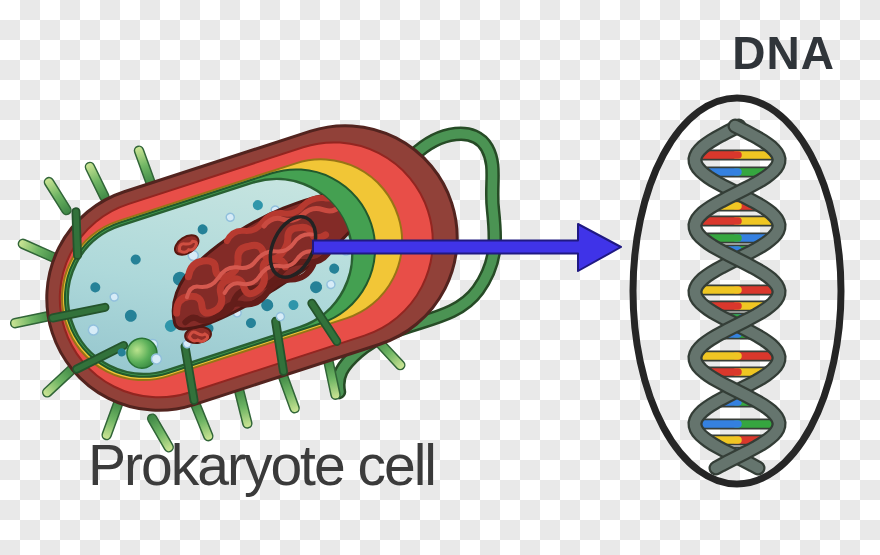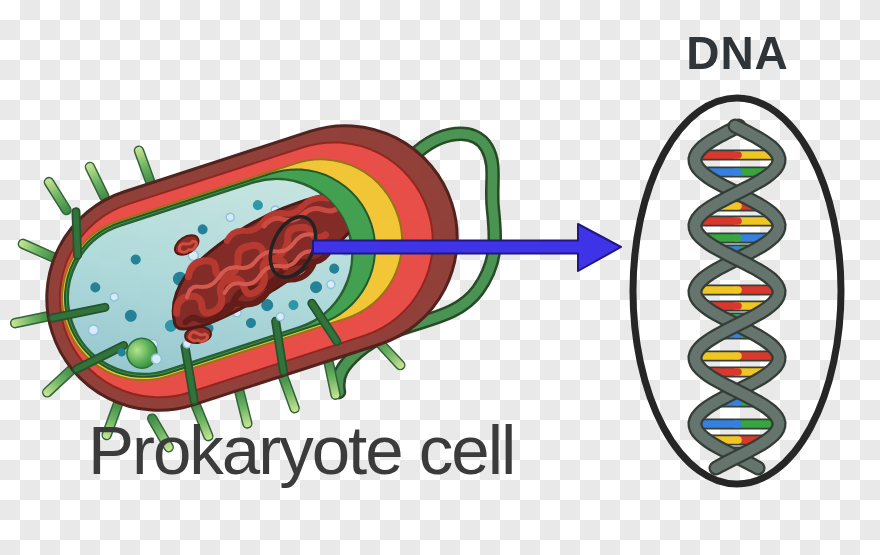--- a/index.html
+++ b/index.html
@@ -8,26 +8,26 @@
     width:880px;height:555px;
     overflow:hidden;
     
     background-image:conic-gradient(#e9e9e9 25%, #ffffff 0 50%, #e9e9e9 0 75%, #ffffff 0);
     background-size:40px 40px;
     font-family:"Liberation Sans", sans-serif;
   }
   #scene{position:absolute;left:0;top:0;opacity:.97;}
   .dna-title{
     position:absolute;left:640px;top:26px;width:195px;
-    text-align:center;font-size:46px;font-weight:bold;color:#30353a;
+    text-align:right;font-size:46px;font-weight:bold;color:#30353a;
     letter-spacing:1px;
   }
   .cell-caption{
-    position:absolute;left:88px;top:420px;width:420px;
-    font-size:69px;font-weight:400;color:#3b3b3b;letter-spacing:-2px;
+    position:absolute;left:88px;top:434px;width:420px;
+    font-size:57px;font-weight:400;color:#3b3b3b;letter-spacing:-2px;
     line-height:62px;white-space:nowrap;
   }
 </style>
 </head>
 <body>
 
 <div id="stage">
 
   <svg id="scene" width="880" height="555" viewBox="0 0 880 555">
     <defs>

